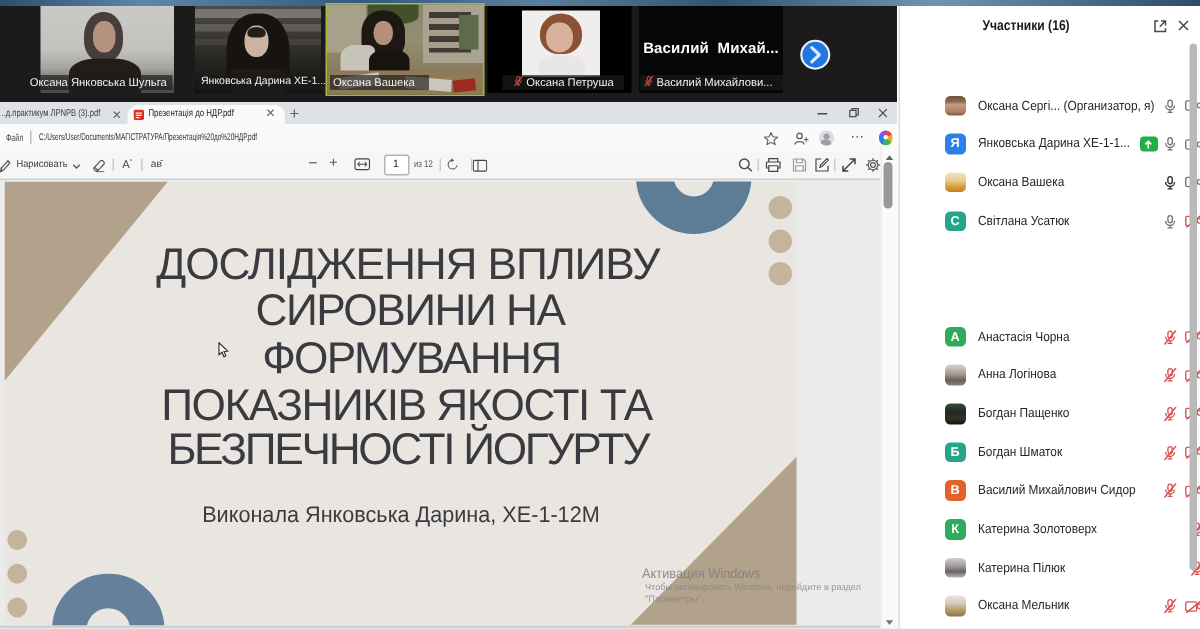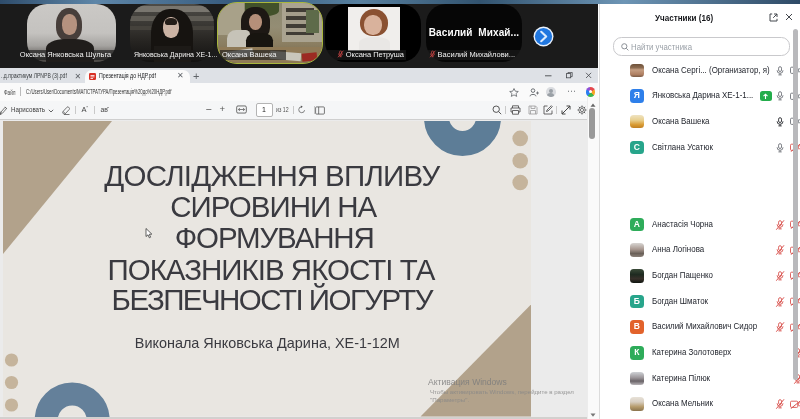--- a/index.html
+++ b/index.html
@@ -1,21 +1,21 @@
 <!DOCTYPE html>
 <html><head><meta charset="utf-8">
 <style>
   html,body{margin:0;padding:0;}
   body{width:800px;height:419px;overflow:hidden;position:relative;font-family:"Liberation Sans",sans-serif;background:#fff;}
   .abs{position:absolute;}
   
   #bluebar{left:0;top:0;width:800px;height:4px;background:linear-gradient(90deg,#2e4c6b 0%,#5e86a8 12%,#35597c 30%,#58809f 45%,#32536f 60%,#6d95b5 78%,#2e4a66 100%);}
   
   #strip{left:0;top:3.5px;width:598px;height:64px;background:#1b1b1b;}
-  .tile{position:absolute;top:0;overflow:hidden;border-radius:20px;}
+  .tile{position:absolute;top:0;overflow:hidden;}
   .vlabel{position:absolute;bottom:7.5px;height:10px;background:rgba(28,28,28,0.66);color:#f2f2f2;font-size:7.5px;line-height:10px;white-space:nowrap;padding:0 2px;overflow:hidden;}
   
   #tabrow{left:0;top:67.5px;width:598px;height:15.5px;background:#dee1e6;}
   #addrrow{left:0;top:83px;width:598px;height:17.5px;background:#fafafa;}
   #toolrow{left:0;top:100.5px;width:598px;height:18.5px;background:#f5f6f7;border-bottom:1px solid #cfcfcf;}
   #pdfarea{left:0;top:120px;width:720px;height:299px;background:#ebebeb;}
   .tool-sep{position:absolute;width:1px;height:8px;background:#c9c9c9;top:5px;}
   
   #panel{left:598.5px;top:3.5px;width:201.5px;height:415.5px;background:#ffffff;border-left:1px solid #dcdcdc;}
   .prow{position:absolute;left:16px;width:100%;height:25px;}
@@ -61,21 +61,21 @@
   </div>
   <div class="vlabel" style="left:220px;width:62px;text-align:left;">Оксана Вашека</div>
 
   <div class="tile" style="left:325px;width:96px;height:58.5px;background:#000;">
     <div class="abs" style="left:22.5px;top:3px;width:52px;height:44px;background:#f0eeec;">
       <div class="abs" style="left:12px;top:2.5px;width:28px;height:27px;background:#8a5132;border-radius:50% 50% 44% 44%;"></div>
       <div class="abs" style="left:16.5px;top:8px;width:18px;height:20px;background:#d9b29c;border-radius:47%;"></div>
       <div class="abs" style="left:11px;top:30px;width:31px;height:14px;background:#e9e7e5;border-radius:42% 42% 0 0;"></div>
     </div>
   </div>
-  <div class="vlabel" style="left:325px;width:77px;text-align:right;"><svg style="vertical-align:-1px" width="7" height="8" viewBox="0 0 10 10" stroke="#e04b4b">
+  <div class="vlabel" style="left:335px;width:77px;text-align:center;"><svg style="vertical-align:-1px" width="7" height="8" viewBox="0 0 10 10" stroke="#e04b4b">
         <use href="#micx"></use>
       </svg> Оксана Петруша</div>
 
   <div class="tile" style="left:426px;width:96px;height:58.5px;background:#060606;">
     <div class="abs" style="left:0;top:23px;width:96px;text-align:center;color:#fdfdfd;font-weight:bold;font-size:10px;letter-spacing:0.1px;">Василий&nbsp; Михай...</div>
   </div>
   <div class="vlabel" style="left:426.5px;width:94.5px;text-align:left;"><svg style="vertical-align:-1px" width="7" height="8" viewBox="0 0 10 10" stroke="#e04b4b">
         <use href="#micx"></use>
       </svg> Василий Михайлови...</div>
 
@@ -263,27 +263,20 @@
   </defs>
 </svg>
 <div class="abs" id="panel">
   <div class="abs" style="left:55.5px;top:8.2px;font-size:9.5px;font-weight:bold;color:#17181c;white-space:nowrap;transform:scaleX(0.85);transform-origin:left center;">Участники (16)</div>
   <svg class="abs" style="left:169.5px;top:9.5px;" width="9" height="9" viewBox="0 0 9 9">
       <path d="M3.2 1 H1 V8 H8 V5.8 M5 1 H8 V4 M8 1 L4.2 4.8" fill="none" stroke="#45484e" stroke-width="1"></path>
     </svg>
   <svg class="abs" style="left:185.5px;top:9.5px;" width="8" height="8" viewBox="0 0 8 8">
       <path d="M1 1 L7 7 M7 1 L1 7" stroke="#45484e" stroke-width="1"></path>
     </svg>
-  <div class="abs" style="left:13px;top:33.5px;width:175.5px;height:16.5px;border:1px solid #c9c9cc;border-radius:8.5px;background:#fff;">
-    <svg class="abs" style="left:7px;top:4.5px;" width="8" height="8" viewBox="0 0 8 8">
-        <circle cx="3.3" cy="3.3" r="2.6" fill="none" stroke="#8b9096" stroke-width="1"></circle>
-        <line x1="5.3" y1="5.3" x2="7.4" y2="7.4" stroke="#8b9096" stroke-width="1"></line>
-      </svg>
-    <div class="abs" style="left:17.5px;top:4px;font-size:8.8px;color:#999fa6;white-space:nowrap;transform:scaleX(0.89);transform-origin:left center;">Найти участника</div>
-  </div>
 
   <div class="prow" style="top:54.5px;">
       <div class="pav" style="background:linear-gradient(180deg,#6e5139 0%,#8a6a50 28%,#c59e82 45%,#b08063 80%,#7a5a45 100%);"></div>
       <div class="pname">Оксана Сергі... (Организатор, я)</div>
       <svg class="abs" style="left:159.5px;top:7.5px" width="10" height="10" viewBox="0 0 10 10" stroke="#6e7278">
         <use href="#mic"></use>
       </svg>
       <svg class="abs" style="left:174px;top:8px" width="12" height="9" viewBox="0 0 12 9" stroke="#6e7278">
         <use href="#cam"></use>
       </svg>

